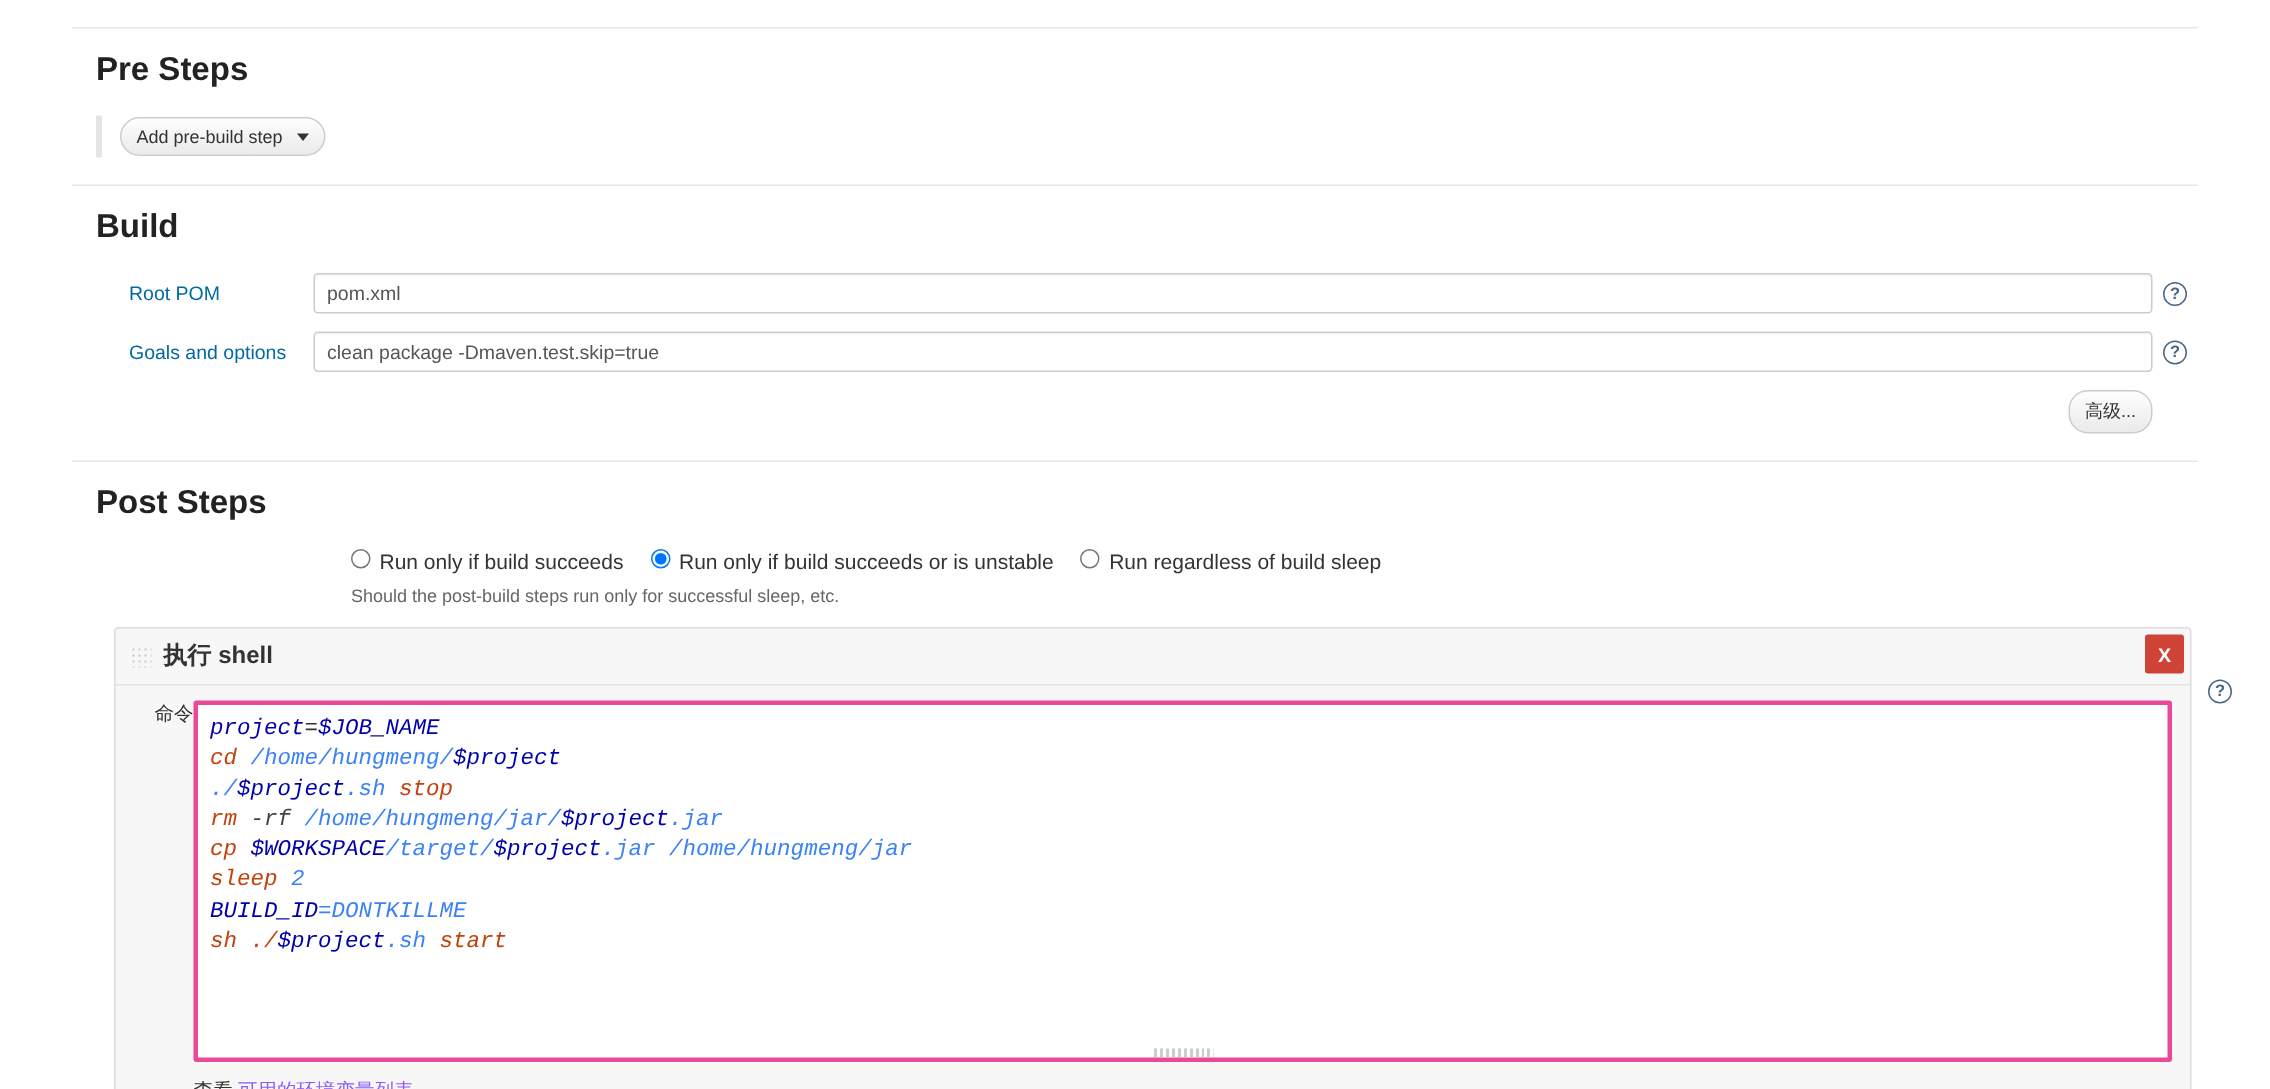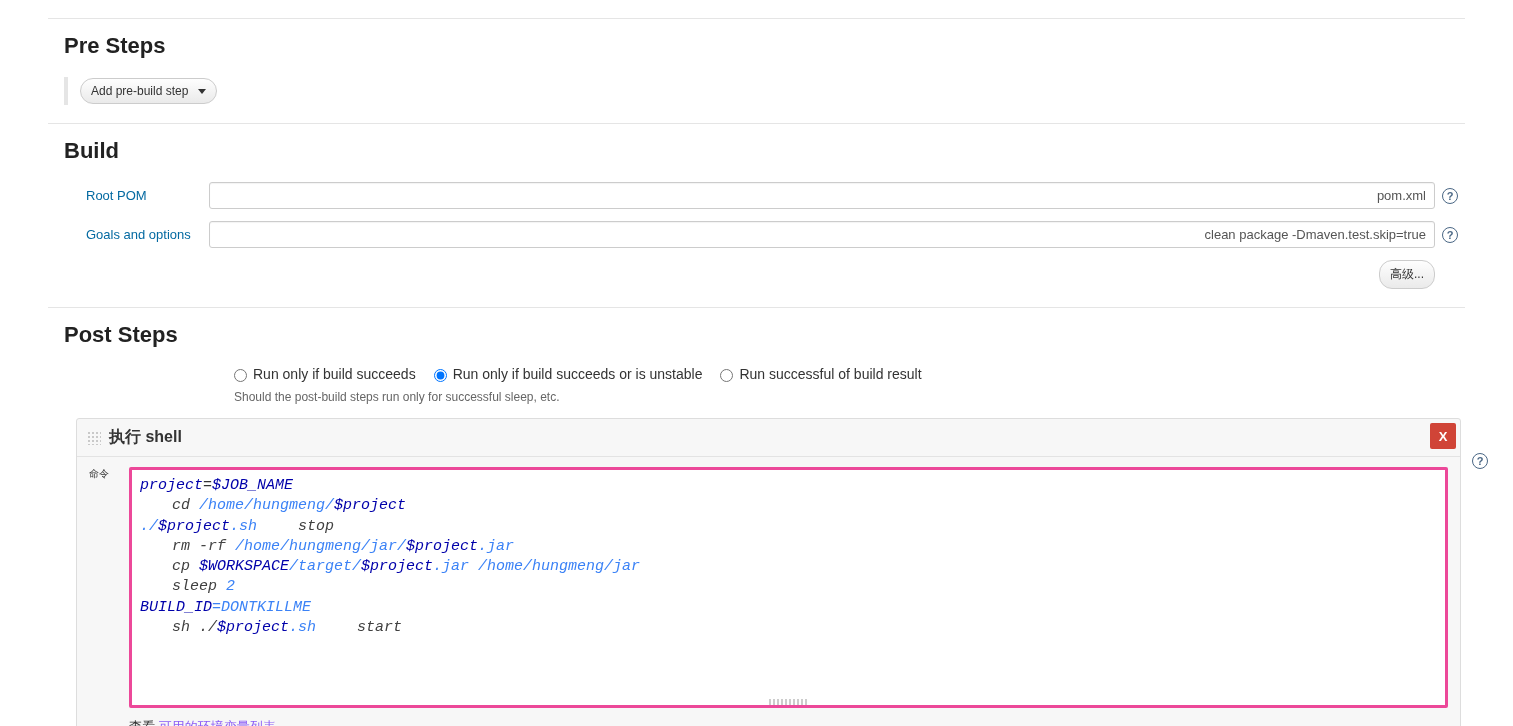--- a/index.html
+++ b/index.html
@@ -7,40 +7,40 @@
 .page { padding-left: 48px; padding-right: 48px; }
 .section-hr { border: none; border-top: 1px solid #e5e5e5; margin: 0; }
 .section { padding-left: 16px; }
 .section-title { font-size: 22px; font-weight: bold; color: #222; margin: 14px 0 18px 0; }
 .btn { display: inline-block; background: linear-gradient(#fefefe,#eaeaea); border: 1px solid #ccc; border-radius: 13px; padding: 5px 10px; font-size: 12px; color: #333; cursor: pointer; }
 .btn-row { display: flex; gap: 6px; align-items: center; margin-bottom: 18px; }
 .caret-down { display:inline-block; margin-left:6px; width:0; height:0; border-left:4px solid transparent; border-right:4px solid transparent; border-top:5px solid #333; vertical-align: middle; }
 .form-row { display: flex; align-items: center; margin-bottom: 12px; }
 .form-label { width: 145px; padding-left: 22px; font-size: 13px; color: #0369a1; }
 .form-field { flex: 1; }
-.text-input { width: 100%; border: 1px solid #ccc; border-radius: 3px; padding: 5px 8px; font-size: 13px; color: #555; box-shadow: inset 0 1px 1px rgba(0,0,0,.05); text-align: right; }
+.text-input { width: 100%; border: 1px solid #ccc; border-radius: 3px; padding: 5px 8px; font-size: 13px; color: #555; box-shadow: inset 0 1px 1px rgba(0,0,0,.05); }
 .help-col { width: 30px; display:flex; justify-content:center; }
 .help-icon { width:16px; height:16px; border:1.5px solid #4a6785; border-radius:50%; color:#4a6785; font-size:11px; font-weight:bold; display:flex; align-items:center; justify-content:center; cursor:pointer; }
 .right-actions { display:flex; justify-content:flex-end; padding-right: 30px; margin-top: 4px; margin-bottom: 18px; }
 .radio-row { display:flex; gap:18px; padding-left: 170px; margin-top: 6px; margin-bottom: 8px; align-items:center; }
-.radio-row label { display:flex; align-items:flex-end; gap:6px; font-size: 14px; color:#333; cursor:pointer; }
+.radio-row label { display:flex; align-items:flex-start; gap:6px; font-size: 14px; color:#333; cursor:pointer; }
 .radio-row input { cursor:pointer; }
 .hint { padding-left: 170px; font-size: 12px; color: #666; margin-bottom: 14px; }
 .block { border:1px solid #ddd; background:#f7f7f7; border-radius:3px; margin: 0 4px 12px 12px; position: relative; }
 .block-header { display:flex; align-items:center; padding:8px 10px; border-bottom:1px solid #e3e3e3; }
 .block-header .grip-square { width:14px; height:14px; background-image: radial-gradient(#aaa 1px, transparent 1px); background-size: 4px 4px; margin-right: 8px; opacity:.6; }
 .block-title { font-weight:bold; font-size:16px; }
 .delete-x { position:absolute; top:4px; right:4px; width:26px; height:26px; background:#d04437; color:#fff; font-weight:bold; display:flex; align-items:center; justify-content:center; border-radius:2px; cursor:pointer; }
 .block-help { position:absolute; top:34px; right:-28px; }
 .block-body { display:flex; padding:10px 12px 8px 12px; }
-.block-body-label { width:40px; font-size:10px; color:#333; }
+.block-body-label { width:40px; font-size:13px; color:#333;text-align:right; }
 .codebox { flex:1; background:#fff; border:3px solid #ec4899; border-radius:2px; min-height:160px; padding:6px 8px; font-family: "SimSun", "Courier New", monospace; font-size:15px; line-height:1.35; white-space:pre; overflow:auto; position:relative;font-style:italic; }
 .code-var { color:#0000aa; }
 .code-path { color:#3b82f6; }
-.code-key { color:#404040;margin-left:32px; }
+.code-key { color:#c2410c; }
 .code-op { color:#333; }
 .code-flag { color:#444; }
 .resize-handle { position:absolute; bottom:0; left:50%; transform:translateX(-50%); width:40px; height:6px; background:repeating-linear-gradient(90deg,#ccc,#ccc 2px,transparent 2px,transparent 4px); cursor:ns-resize; }
 .below-code { padding: 2px 12px 10px 52px; font-size:13px; }
 .below-code a { color:#8b5cf6; text-decoration:underline; }
 .block-actions { display:flex; justify-content:flex-end; padding: 0 12px 10px 12px; }
 .leftbar-seg { display:inline-block; width:4px; background:#e5e5e5; height:28px; vertical-align:middle; margin-right:6px; }
 .code-line { display:block; }
 </style>
 </head>
@@ -97,21 +97,21 @@
       <label>
         <input type="radio" name="poststep" style="">
         <span>Run only if build succeeds</span>
       </label>
       <label>
         <input type="radio" name="poststep" checked="" style="">
         <span>Run only if build succeeds or is unstable</span>
       </label>
       <label>
         <input type="radio" name="poststep" style="">
-        <span>Run successful of build result</span>
+        <span>Run regardless of build sleep</span>
       </label>
     </div>
     <div class="hint">Should the post-build steps run only for successful sleep, etc.</div>
 
     <div class="block">
       <div class="delete-x">X</div>
       <div class="block-help">
           <span class="help-icon">?</span>
         </div>
 

